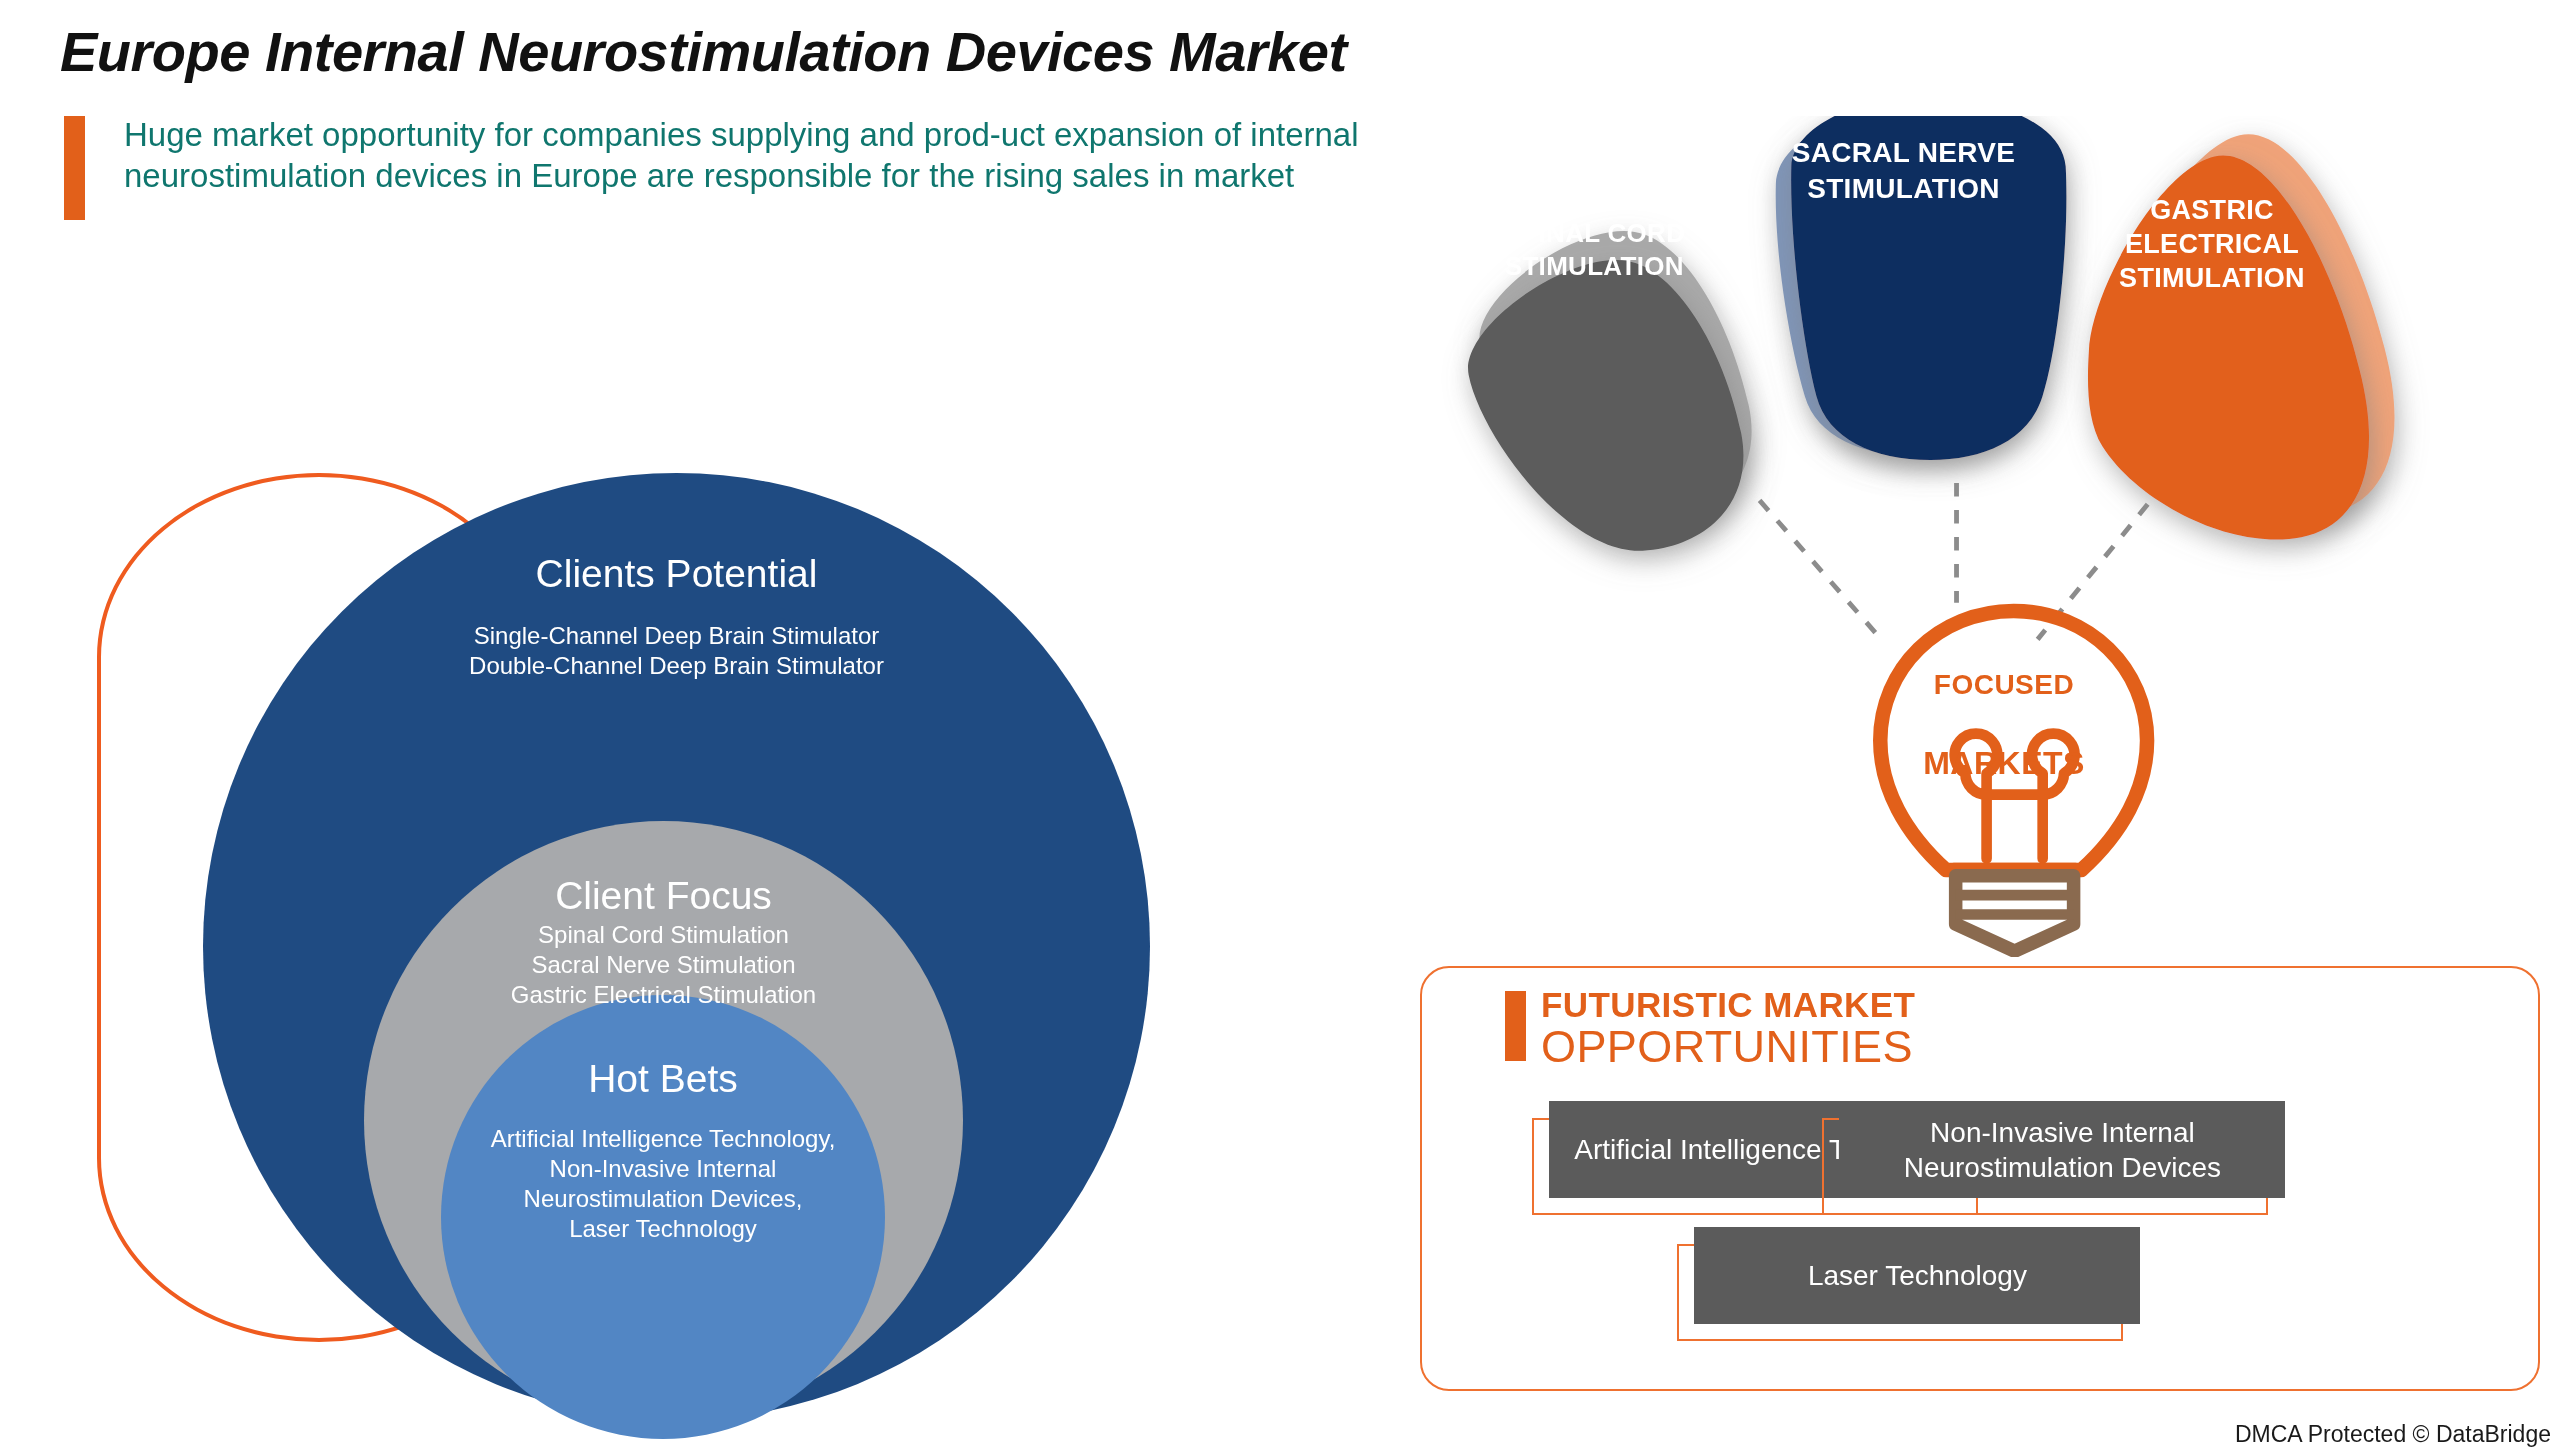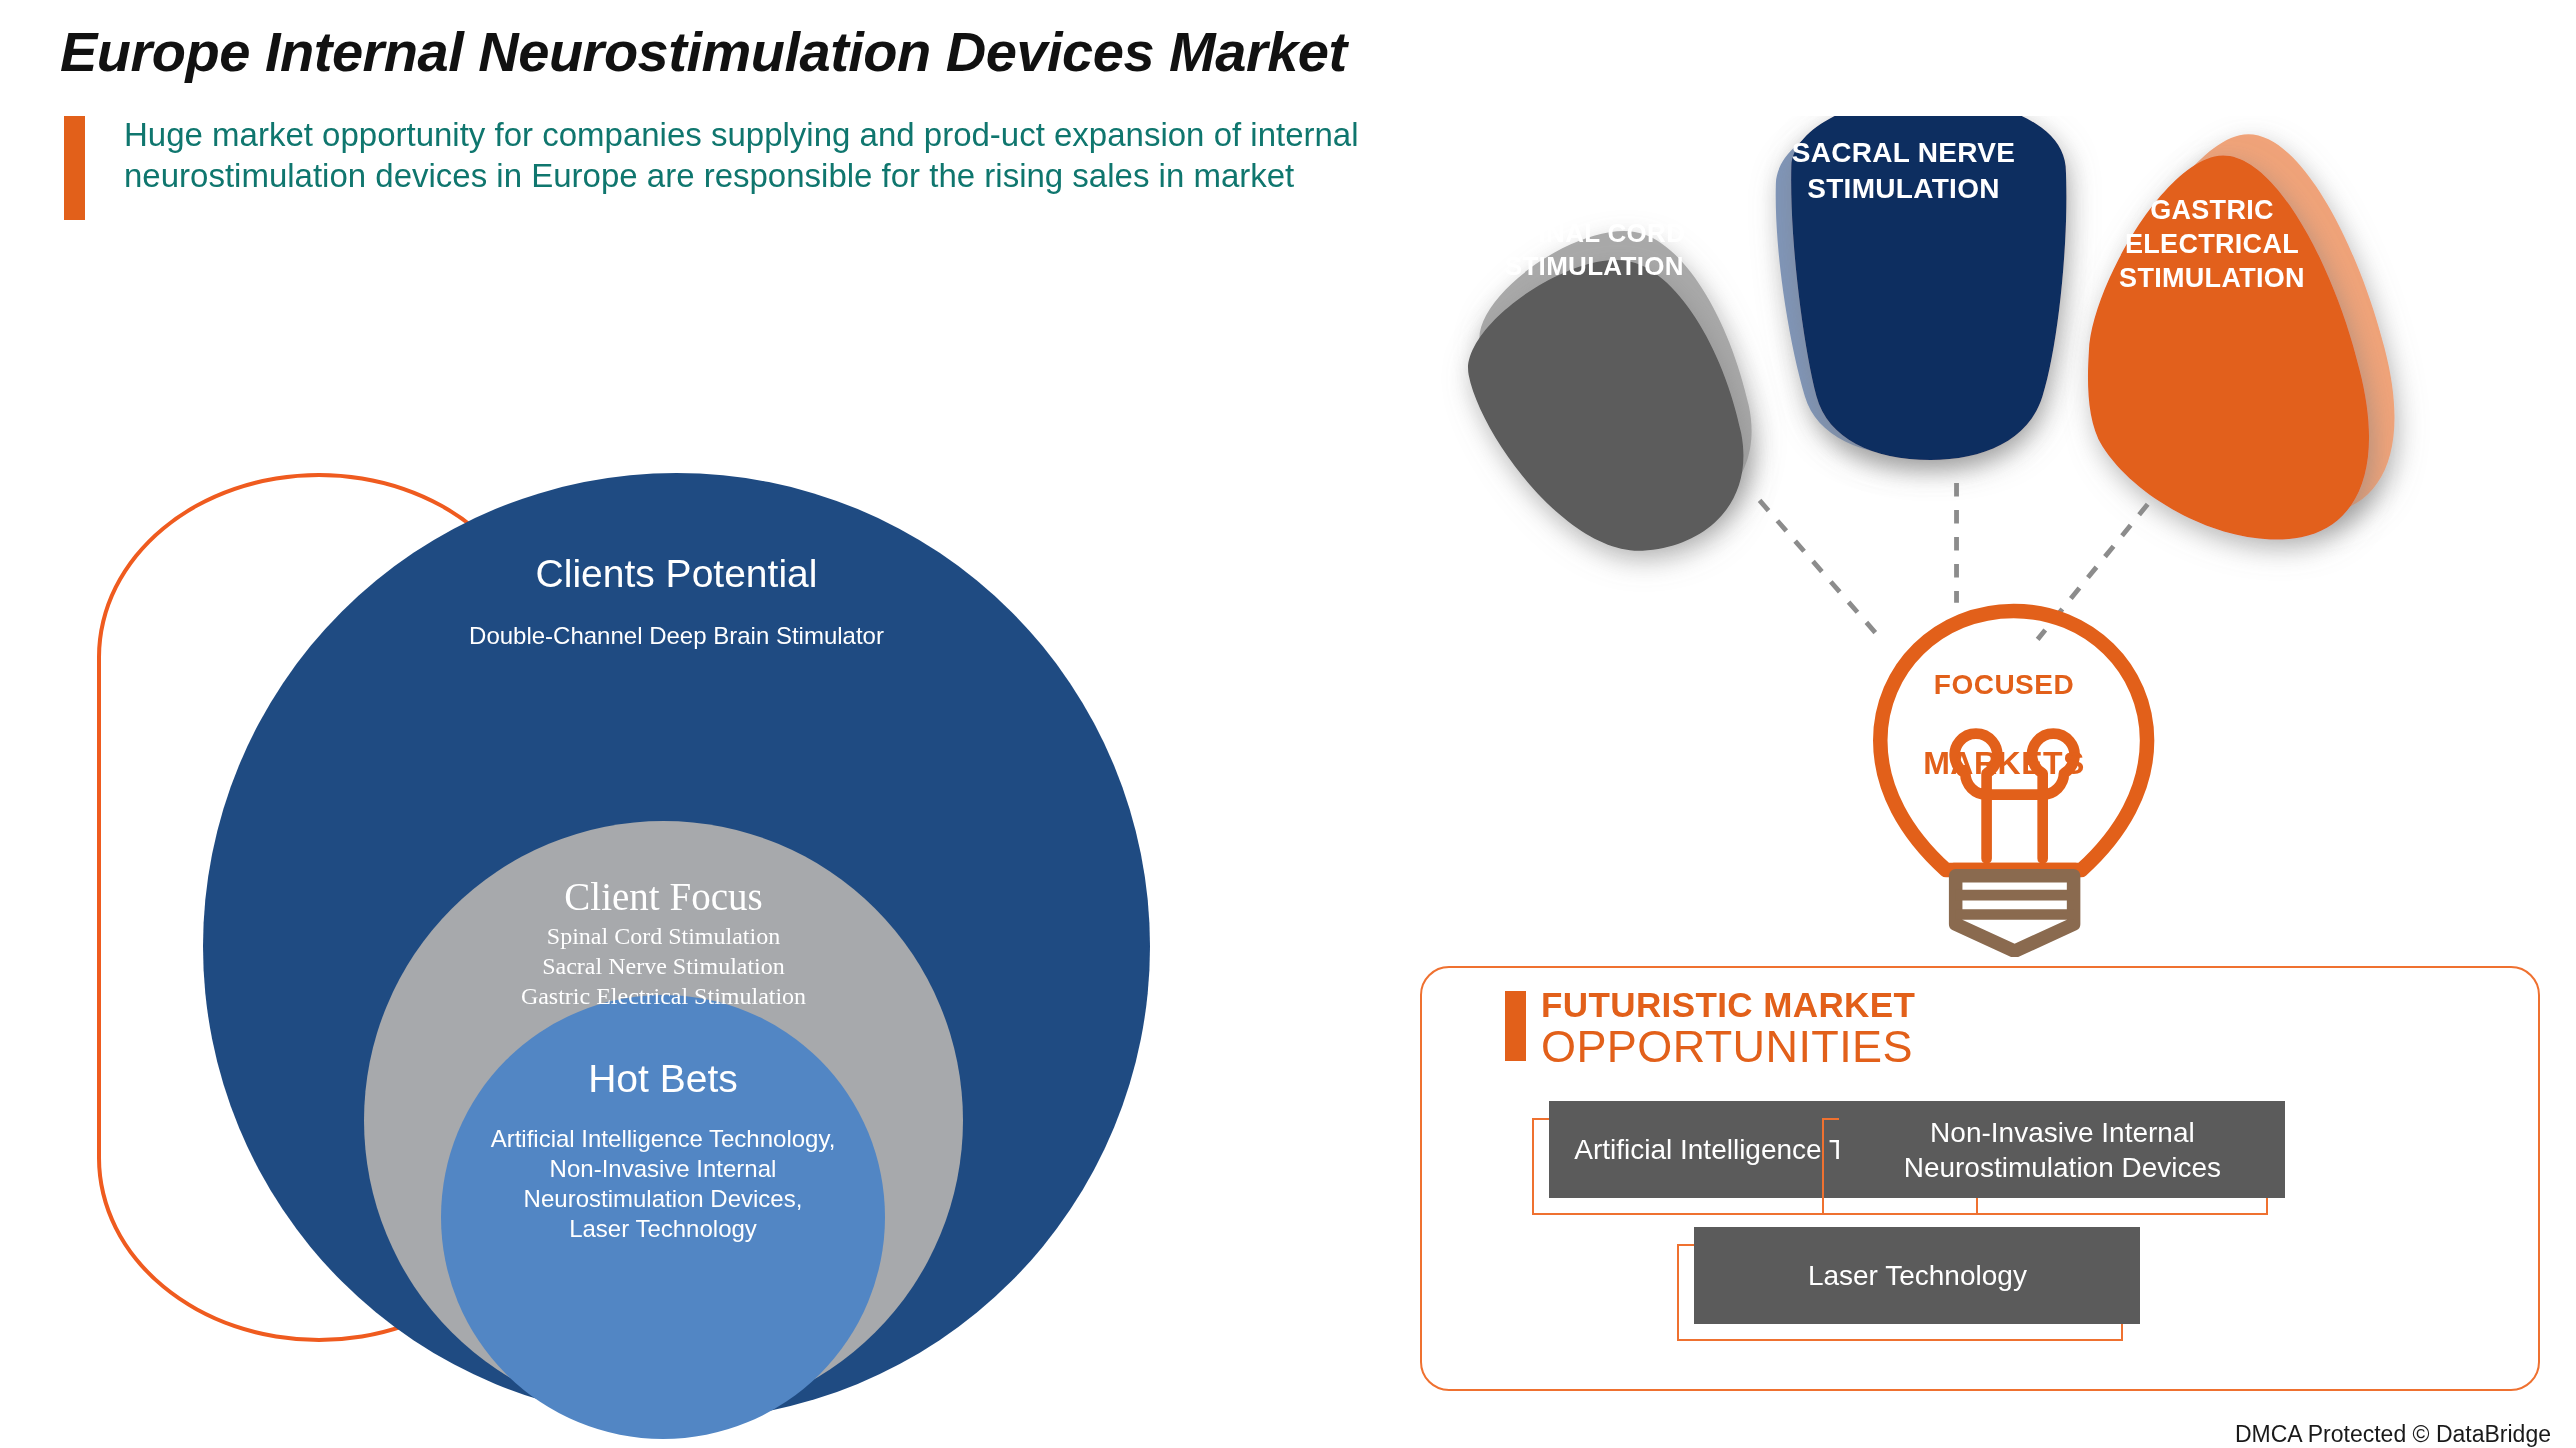--- a/index.html
+++ b/index.html
@@ -116,21 +116,20 @@
     text-align: center;
   }
   #outer-text .circle-heading { margin-bottom: 25px; }
 
   #middle-text {
     position: absolute;
     left: 364px;
     top: 459px;
     width: 599px;
     text-align: center;
-    font-family: Liberation Serif, serif;
   }
   #middle-text .circle-heading { margin-bottom: 1.9px; }
 
   #inner-text {
     position: absolute;
     left: 441px;
     top: 642px;
     width: 444px;
     text-align: center;
   }
@@ -271,20 +270,21 @@
   <div id="circles-group">
 
     <div id="orange-outline"></div>
 
     <div class="circle" id="circle-outer"></div>
     <div class="circle" id="circle-middle"></div>
     <div class="circle" id="circle-inner"></div>
 
     <div id="outer-text">
       <div class="circle-heading">Clients Potential</div>
+      <div class="circle-sub">Single-Channel Deep Brain Stimulator</div>
       <div class="circle-sub">Double-Channel Deep Brain Stimulator</div>
     </div>
 
     <div id="middle-text">
       <div class="circle-heading">Client Focus</div>
       <div class="circle-sub">Spinal Cord Stimulation</div>
       <div class="circle-sub">Sacral Nerve Stimulation</div>
       <div class="circle-sub">Gastric Electrical Stimulation</div>
     </div>
 

